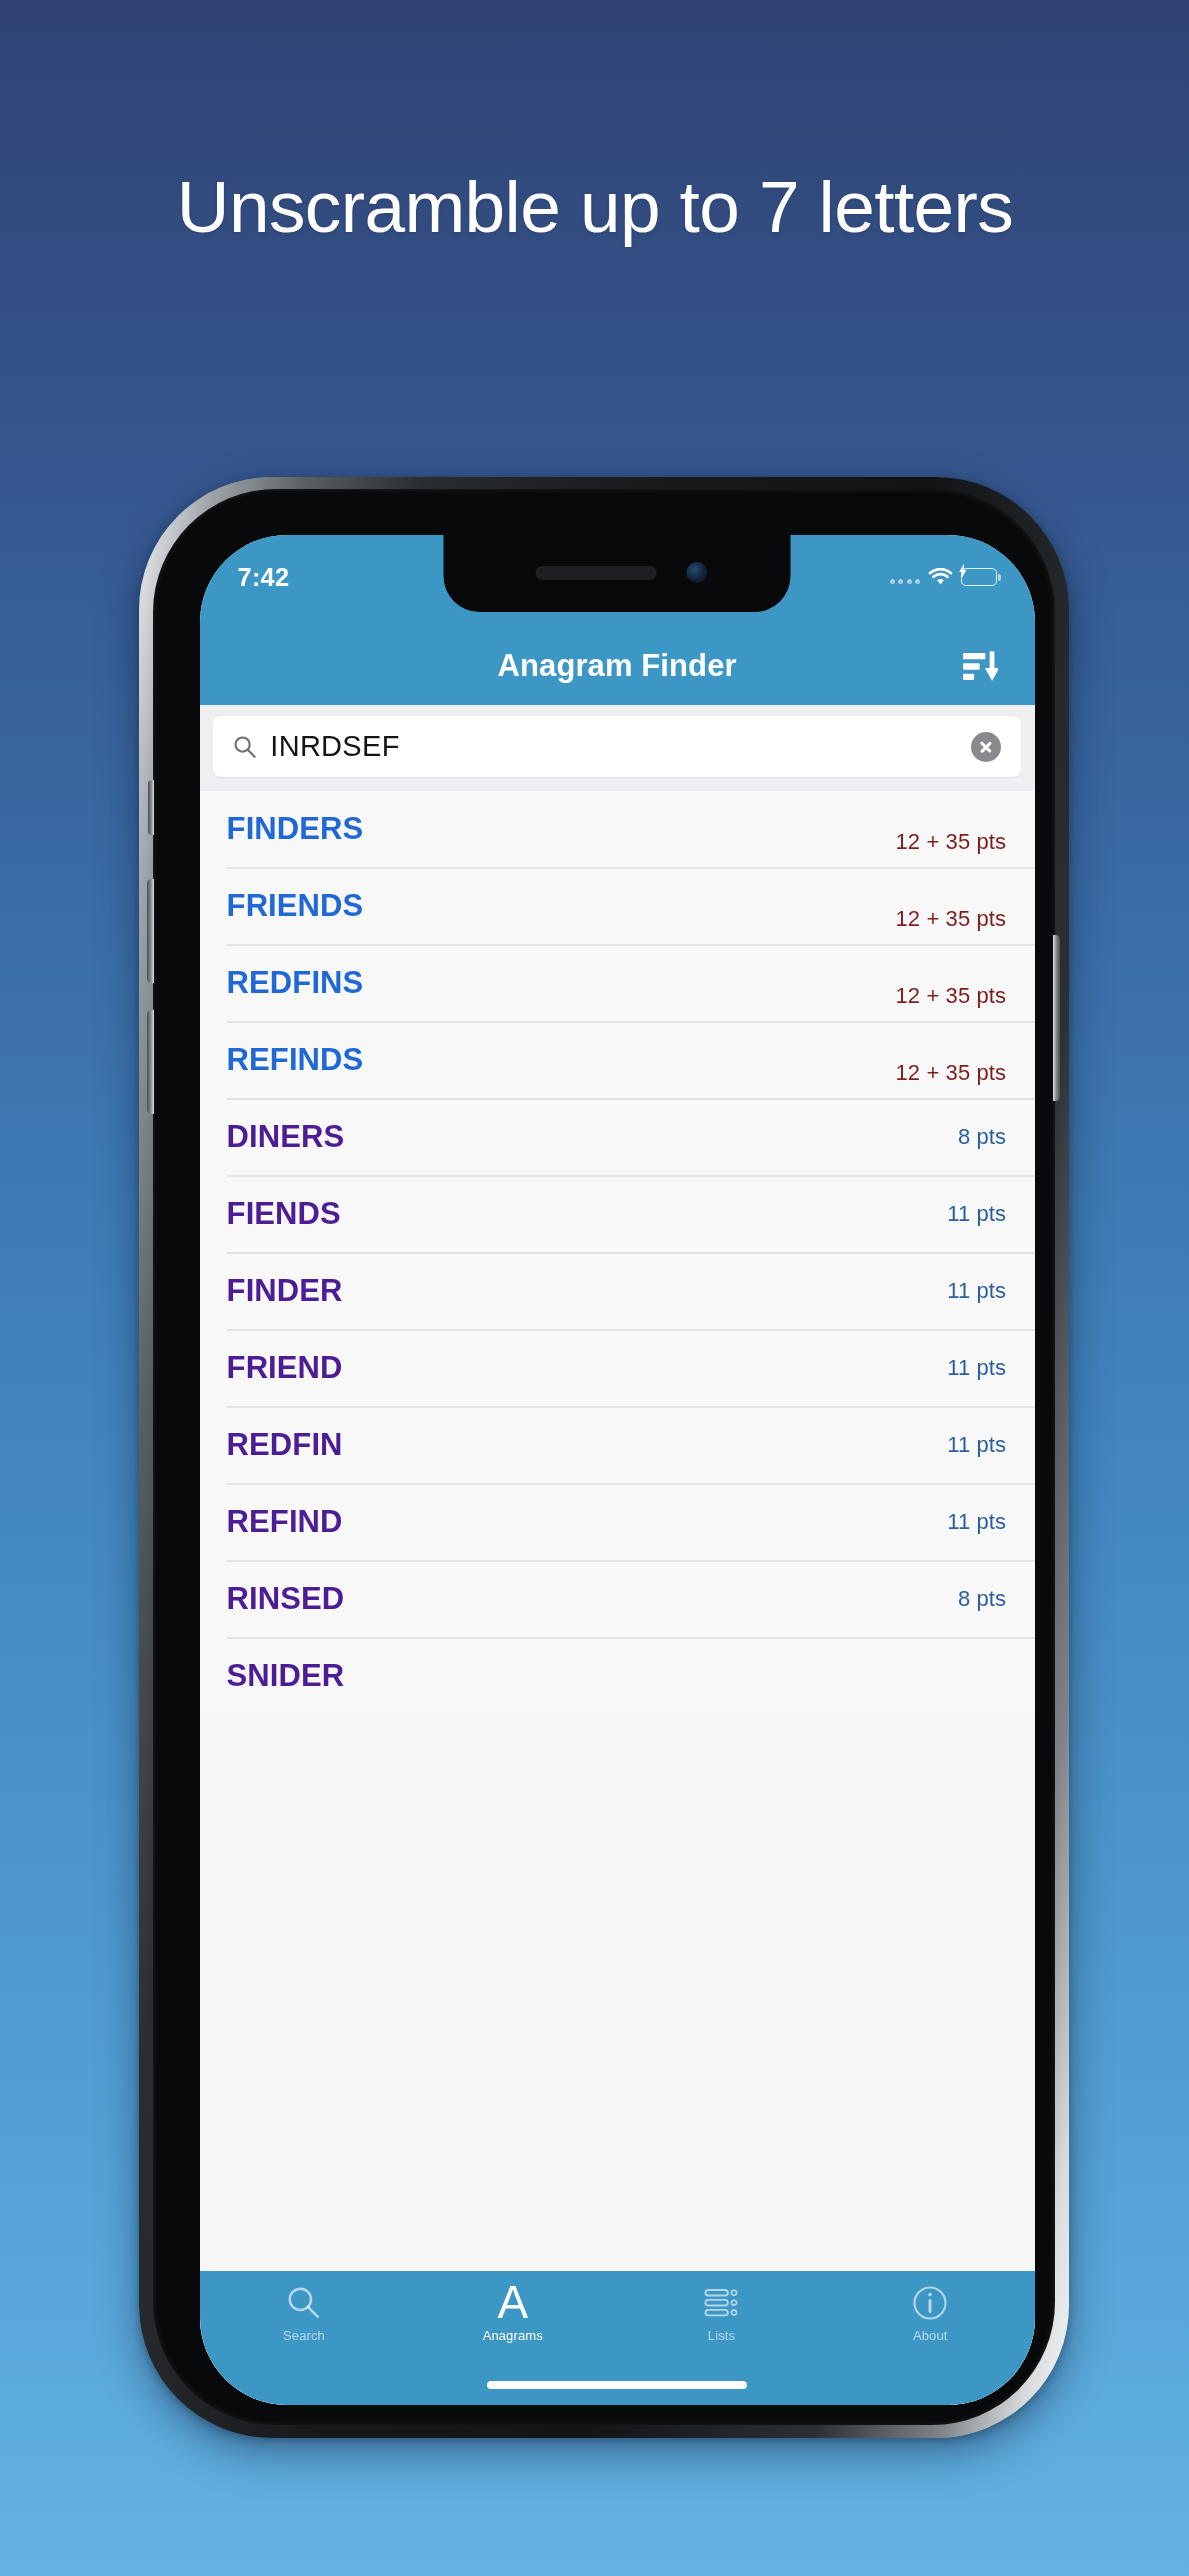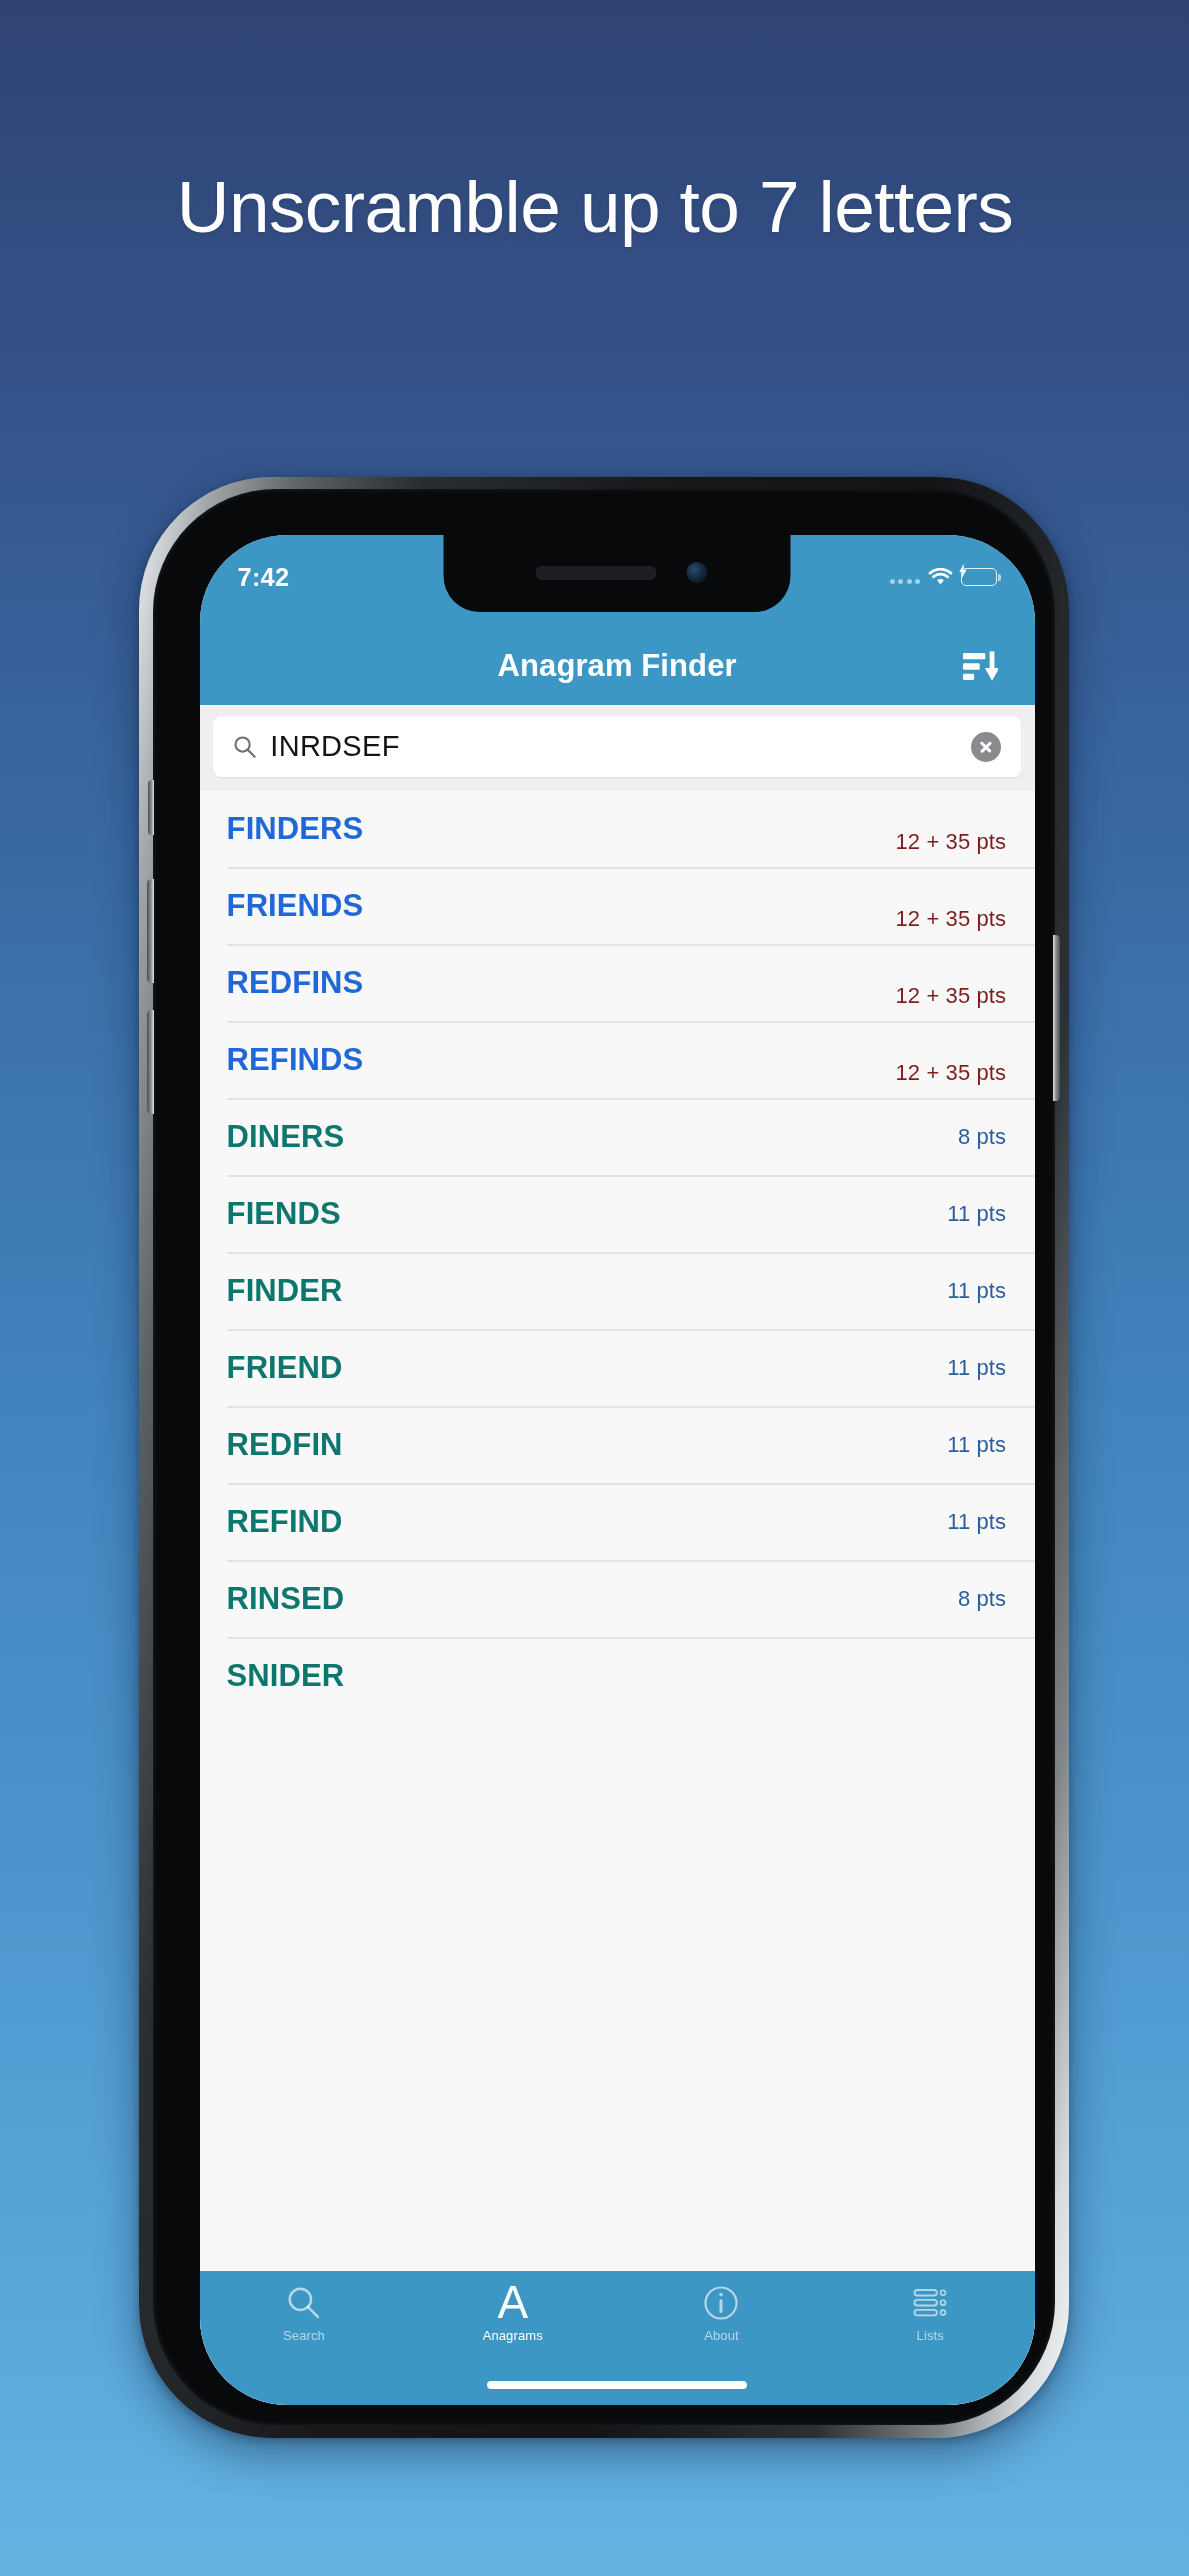--- a/index.html
+++ b/index.html
@@ -296,21 +296,21 @@
     content: "";
     position: absolute;
     left: 27px; right: 0; top: 0;
     height: 1.2px;
     background: #e3e3e5;
   }
   .row-word {
     font-size: 31px;
     font-weight: 700;
     letter-spacing: 0.1px;
-    color: #0f766e;
+    color: #4c1d95;
   }
   .row.bonus .row-word { color: #1f68d6; }
   .row-score {
     font-size: 22px;
     font-weight: 400;
     color: #2b5e9c;
     letter-spacing: 0.1px;
   }
   .row.bonus .row-score { color: #7f1d1d; margin-top: 26px; }
 
@@ -508,42 +508,42 @@
           <div class="tab active">
             <span class="tab-ic">
               <span class="tab-a-glyph">A</span>
             </span>
             <span class="tab-label">Anagrams</span>
           </div>
 
           <div class="tab">
             <span class="tab-ic">
               <svg viewBox="0 0 58 58" width="36" height="36">
-                <circle cx="29" cy="29" r="25" stroke="currentColor" stroke-width="3.4" fill="none"></circle>
-                <circle cx="29" cy="15.5" r="2.9" fill="currentColor"></circle>
-                <rect x="26.6" y="23" width="4.8" height="22" rx="2.2" fill="currentColor"></rect>
-              </svg>
-            </span>
-            <span class="tab-label">About</span>
-          </div>
-
-          <div class="tab">
-            <span class="tab-ic">
-              <svg viewBox="0 0 58 58" width="36" height="36">
                 <rect x="4" y="8" width="36" height="9" rx="4.5" stroke="currentColor" stroke-width="3" fill="none"></rect>
                 <rect x="4" y="24" width="36" height="9" rx="4.5" stroke="currentColor" stroke-width="3" fill="none"></rect>
                 <rect x="4" y="40" width="36" height="9" rx="4.5" stroke="currentColor" stroke-width="3" fill="none"></rect>
                 <circle cx="50" cy="12.5" r="4" stroke="currentColor" stroke-width="2.6" fill="none"></circle>
                 <circle cx="50" cy="28.5" r="4" stroke="currentColor" stroke-width="2.6" fill="none"></circle>
                 <circle cx="50" cy="44.5" r="4" stroke="currentColor" stroke-width="2.6" fill="none"></circle>
               </svg>
             </span>
             <span class="tab-label">Lists</span>
           </div>
 
+          <div class="tab">
+            <span class="tab-ic">
+              <svg viewBox="0 0 58 58" width="36" height="36">
+                <circle cx="29" cy="29" r="25" stroke="currentColor" stroke-width="3.4" fill="none"></circle>
+                <circle cx="29" cy="15.5" r="2.9" fill="currentColor"></circle>
+                <rect x="26.6" y="23" width="4.8" height="22" rx="2.2" fill="currentColor"></rect>
+              </svg>
+            </span>
+            <span class="tab-label">About</span>
+          </div>
+
           <div class="home-indicator"></div>
         </div>
 
       </div>
     </div>
   </div>
 </div>
 
 
 </body></html>

